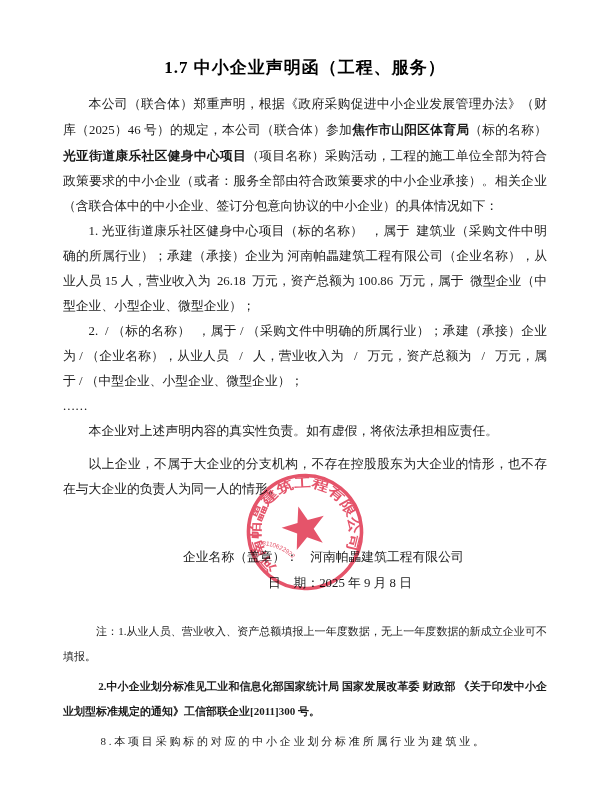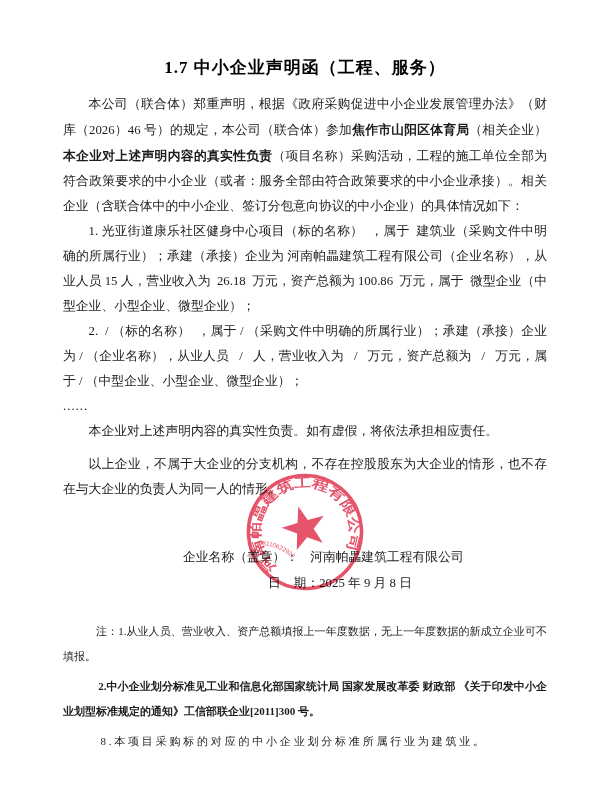--- a/index.html
+++ b/index.html
@@ -38,21 +38,21 @@
   }
 </style>
 </head>
 <body>
 
 <div class="page">
   <div class="doc">
 
     <h1 class="title">1.7 中小企业声明函（工程、服务）</h1>
 
-    <p class="body"><span>本公司（联合体）郑重声明，根据《政府采购促进中小企业发展管理办法》（财库（2026）46 号）的规定，本公司（联合体）参加</span><span class="b">焦作市山阳区体育局</span><span>（相关企业）</span><span class="b">本企业对上述声明内容的真实性负责</span><span>（项目名称）采购活动，工程的施工单位全部为符合政策要求的中小企业（或者：服务全部由符合政策要求的中小企业承接）。相关企业（含联合体中的中小企业、签订分包意向协议的中小企业）的具体情况如下：</span></p>
+    <p class="body"><span>本公司（联合体）郑重声明，根据《政府采购促进中小企业发展管理办法》（财库（2025）46 号）的规定，本公司（联合体）参加</span><span class="b">焦作市山阳区体育局</span><span>（标的名称）</span><span class="b">光亚街道康乐社区健身中心项目</span><span>（项目名称）采购活动，工程的施工单位全部为符合政策要求的中小企业（或者：服务全部由符合政策要求的中小企业承接）。相关企业（含联合体中的中小企业、签订分包意向协议的中小企业）的具体情况如下：</span></p>
 
     <p class="body"><span>1.</span><span class="u"> 光亚街道康乐社区健身中心项目（标的名称） </span><span> ，属于</span><span class="u">  建筑业（采购文件中明确的所属行业）</span><span>；承建（承接）企业为</span><span class="u"> 河南帕畾建筑工程有限公司（企业名称）</span><span>，从业人员</span><span class="u"> 15 </span><span>人，营业收入为</span><span class="u">  26.18  </span><span>万元，资产总额为</span><span class="u"> 100.86  </span><span>万元，属于</span><span class="u">  微型企业（中型企业、小型企业、微型企业）</span><span>；</span></p>
 
     <p class="body"><span>2.</span><span class="u">  / （标的名称） </span><span> ，属于</span><span class="u"> / （采购文件中明确的所属行业）</span><span>；承建（承接）企业为</span><span class="u"> / （企业名称）</span><span>，从业人员</span><span class="u">   /   </span><span>人，营业收入为</span><span class="u">   /   </span><span>万元，资产总额为</span><span class="u">   /   </span><span>万元，属于</span><span class="u"> / （中型企业、小型企业、微型企业）</span><span>；</span></p>
 
     <p class="body ellipsis">......</p>
 
     <p class="body">本企业对上述声明内容的真实性负责。如有虚假，将依法承担相应责任。</p>
 
     <p class="body gap">以上企业，不属于大企业的分支机构，不存在控股股东为大企业的情形，也不存在与大企业的负责人为同一人的情形。</p>

